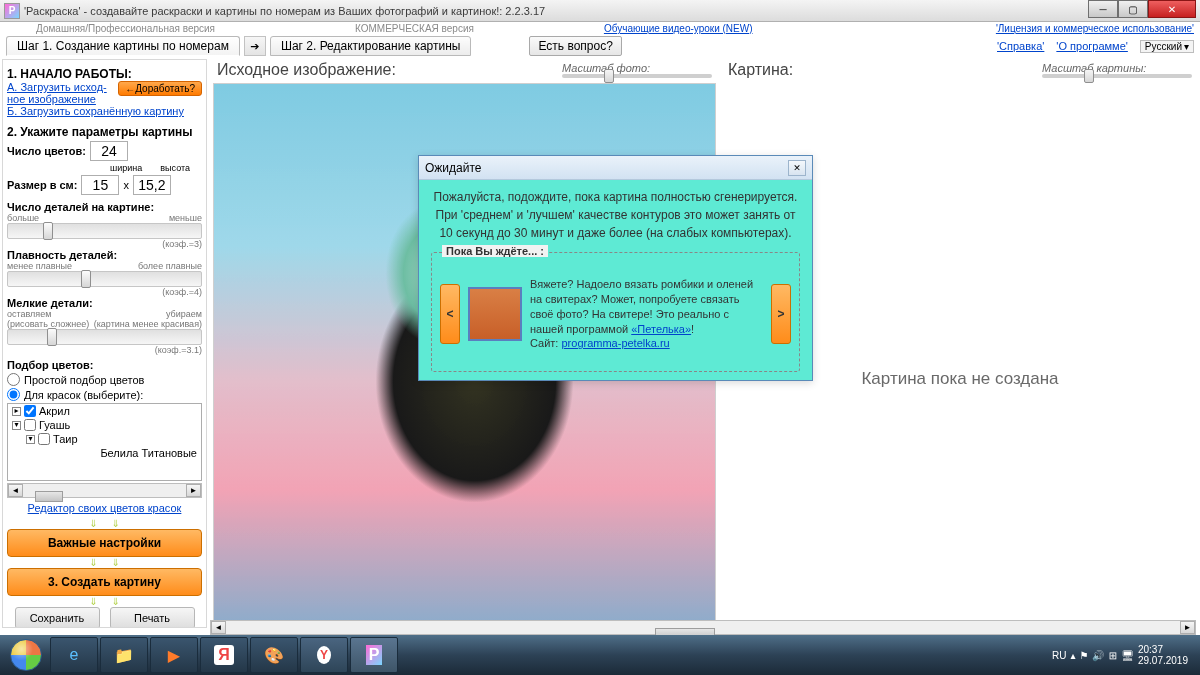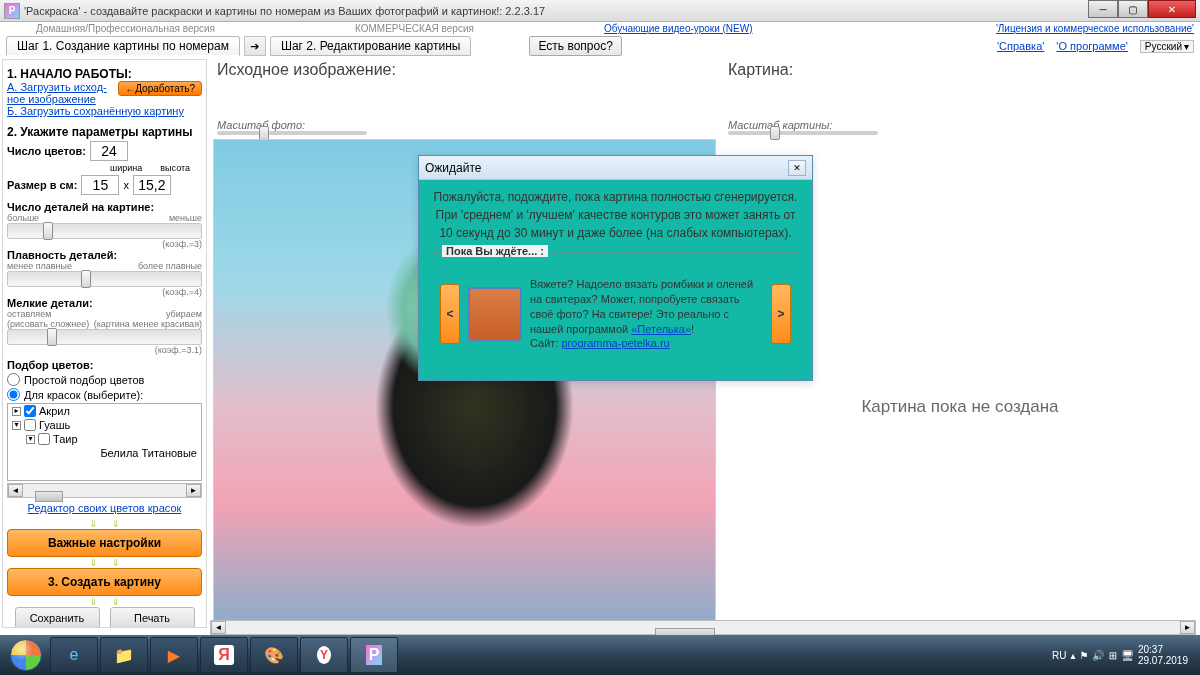--- a/index.html
+++ b/index.html
@@ -35,37 +35,37 @@
 .treebox { border: 1px solid #adadad; background: #fff; height: 78px; margin: 2px 0; overflow: auto; }
 .treeitem { display: flex; align-items: center; gap: 3px; padding: 1px 4px; font-size: 11px; }
 .treeitem .tog { width: 9px; height: 9px; border: 1px solid #888; display: inline-flex; align-items: center; justify-content: center; font-size: 8px; line-height: 8px; }
 .treeitem input[type=checkbox] { width: 12px; height: 12px; }
 .hscroll { height: 15px; border: 1px solid #bdbdbd; background: #efefef; display: flex; align-items: center; }
 .hscroll .btn { width: 15px; height: 13px; background: linear-gradient(#f6f6f6,#d8d8d8); border: 1px solid #aeaeae; font-size: 8px; display: flex; align-items: center; justify-content: center; }
 .hscroll .track { flex: 1; position: relative; }
 .hscroll .thumb { position: absolute; left: 12px; top: 0; width: 28px; height: 11px; background: linear-gradient(#e6e6e6,#c5c5c5); border: 1px solid #9d9d9d; }
 .downarrows { text-align: center; color: #b3d24a; font-size: 10px; }
 .centerpanel { flex: 1; display: flex; flex-direction: column; padding: 4px; }
-.centerhead { display: flex; align-items: flex-start; gap: 20px; padding: 0 4px 4px; flex-direction: column; }
+.centerhead { display: flex; align-items: center; gap: 20px; padding: 0 4px 4px; }
 .centerhead h3 { font-weight: normal; font-size: 16px; color: #444; }
 .zoomslider { width: 150px; height: 4px; background: #cfcfcf; border-radius: 2px; position: relative; }
 .zoomslider .thumb { position: absolute; top: -5px; width: 10px; height: 14px; background: linear-gradient(#f5f5f5,#d6d6d6); border: 1px solid #8f8f8f; border-radius: 2px; }
 .imagebox { flex: 1; border: 1px solid #cfcfcf; display: flex; align-items: center; justify-content: center; overflow: hidden; position: relative; }
 .catimg { width: 100%; height: 100%; background:
   radial-gradient(ellipse 90px 120px at 45% 35%, #a8d4c4 0%, #6fb8a0 40%, transparent 60%),
   radial-gradient(ellipse 90px 120px at 60% 35%, #a8d4c4 0%, #6fb8a0 40%, transparent 60%),
   radial-gradient(ellipse 180px 220px at 52% 55%, #3a3a2a 0%, #222 45%, transparent 55%),
   radial-gradient(ellipse 30px 25px at 43% 45%, #f4e078 0%, #c4a020 60%, transparent 75%),
   radial-gradient(ellipse 30px 25px at 60% 45%, #f4e078 0%, #c4a020 60%, transparent 75%),
   linear-gradient(180deg, #7fc4d9 0%, #9cd0e0 30%, #dab8c4 55%, #e8a0b0 75%, #8ba8c4 100%);
   filter: contrast(1.1);
 }
 .rightpanel { width: 480px; display: flex; flex-direction: column; padding: 4px; gap: 48px; }
 .rightpanel .placeholder { flex: 1; display: flex; align-items: center; justify-content: center; font-size: 17px; color: #696969; }
-.modal { position: absolute; left: 418px; top: 155px; width: 395px; background: #14b8a6; border: 1px solid #5a8ab8; box-shadow: 0 2px 8px rgba(0,0,0,0.15); }
+.modal { position: absolute; left: 418px; top: 155px; width: 395px; background: #5eead4; border: 1px solid #5a8ab8; box-shadow: 0 2px 8px rgba(0,0,0,0.15); }
 .modal .mtitle { height: 24px; background: linear-gradient(#eaf2fa,#d2e2f2); border-bottom: 1px solid #b4c8dc; padding: 0 6px; display: flex; align-items: center; font-size: 12px; }
 .modal .mtitle .mclose { width: 18px; height: 16px; border: 1px solid #9cb4cc; background: linear-gradient(#f4f8fc,#d8e4f0); display: flex; align-items: center; justify-content: center; font-size: 9px; }
 .modal .mbody { padding: 8px 12px; font-size: 12px; color: #333; }
 .modal .waittext { text-align: center; line-height: 1.5; margin-bottom: 10px; }
 .dashedbox { border: 1.5px dashed #888; border-radius: 3px; padding: 8px; position: relative; }
 .dashedbox .legend { position: absolute; top: -8px; left: 10px; background: #f2f2f2; padding: 0 4px; font-size: 11px; font-weight: bold; }
 .promorow { display: flex; align-items: center; gap: 8px; margin-top: 16px; }
 .navbtn { width: 20px; height: 60px; background: linear-gradient(#ffb963,#ff8c1a); border: 1px solid #cc6f00; border-radius: 3px; display: flex; align-items: center; justify-content: center; font-weight: bold; cursor: pointer; }
 .promoimg { width: 54px; height: 54px; background: linear-gradient(#d97f45,#c85f28); border: 2px solid #5a7fbf; }
 .promotext { flex: 1; font-size: 11px; line-height: 1.35; }

